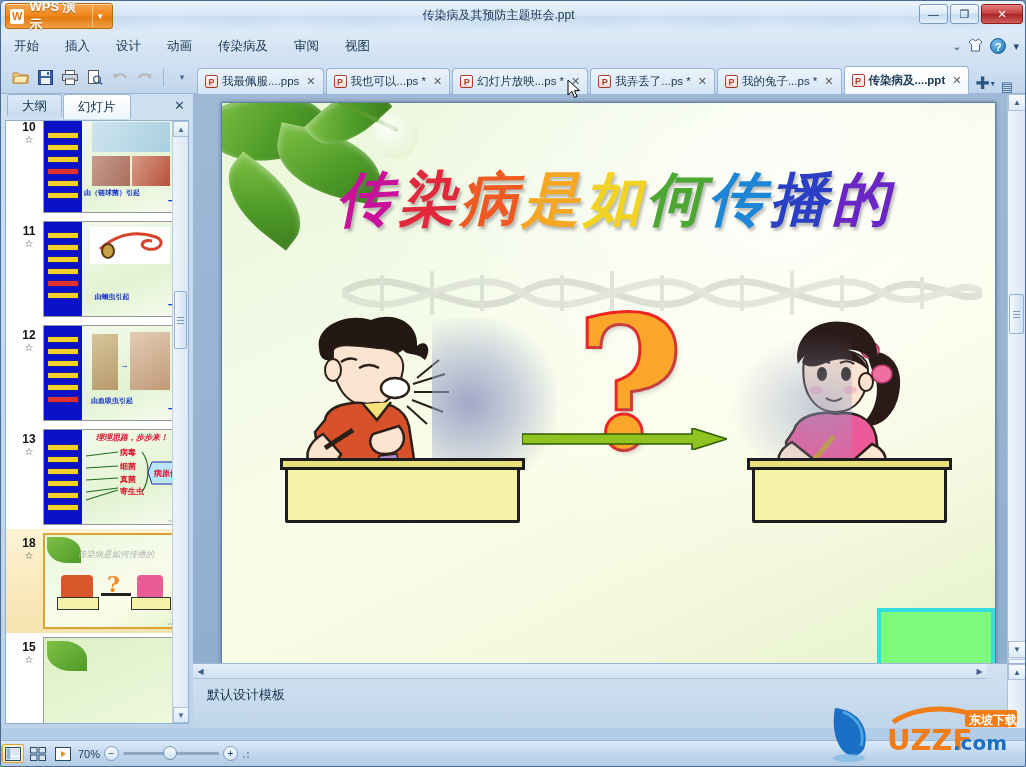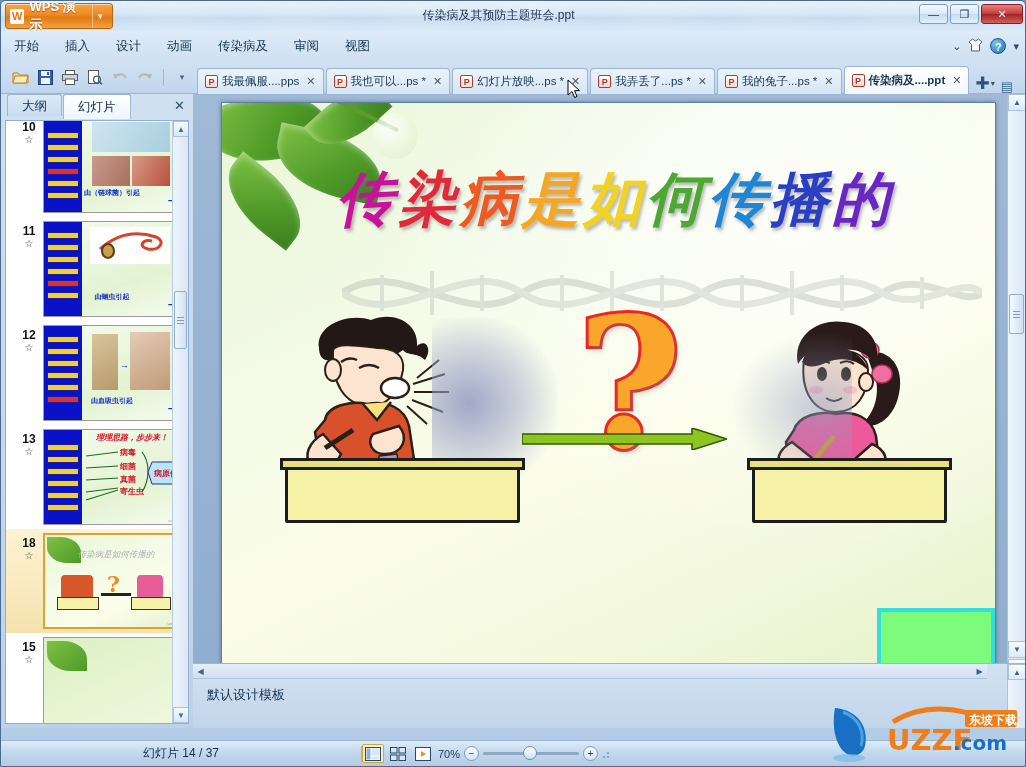--- a/index.html
+++ b/index.html
@@ -797,21 +797,20 @@
       <div class="nav">◀</div>
       <div class="nav right">▶</div>
     </div>
     <div class="notes-text">默认设计模板</div>
     <div class="notes-side">
       <div class="ns-btn">▲</div>
     </div>
   </div>
 
   <div class="statusbar">
-    <div class="sb-slide">幻灯片 14 / 37</div>
     <div class="sb-sep"></div>
 
     <div class="sb-views">
       <div class="vbtn active">
         <svg width="16" height="14" viewBox="0 0 16 14">
           <rect x="0.5" y="0.5" width="15" height="13" fill="#fff" stroke="#2a4a6a"></rect>
           <rect x="1.5" y="1.5" width="4" height="11" fill="#8fb3d6"></rect>
           <rect x="6.5" y="1.5" width="8" height="7" fill="#d8e6f4"></rect>
           <rect x="6.5" y="9.5" width="8" height="3" fill="#d8e6f4"></rect>
         </svg>

